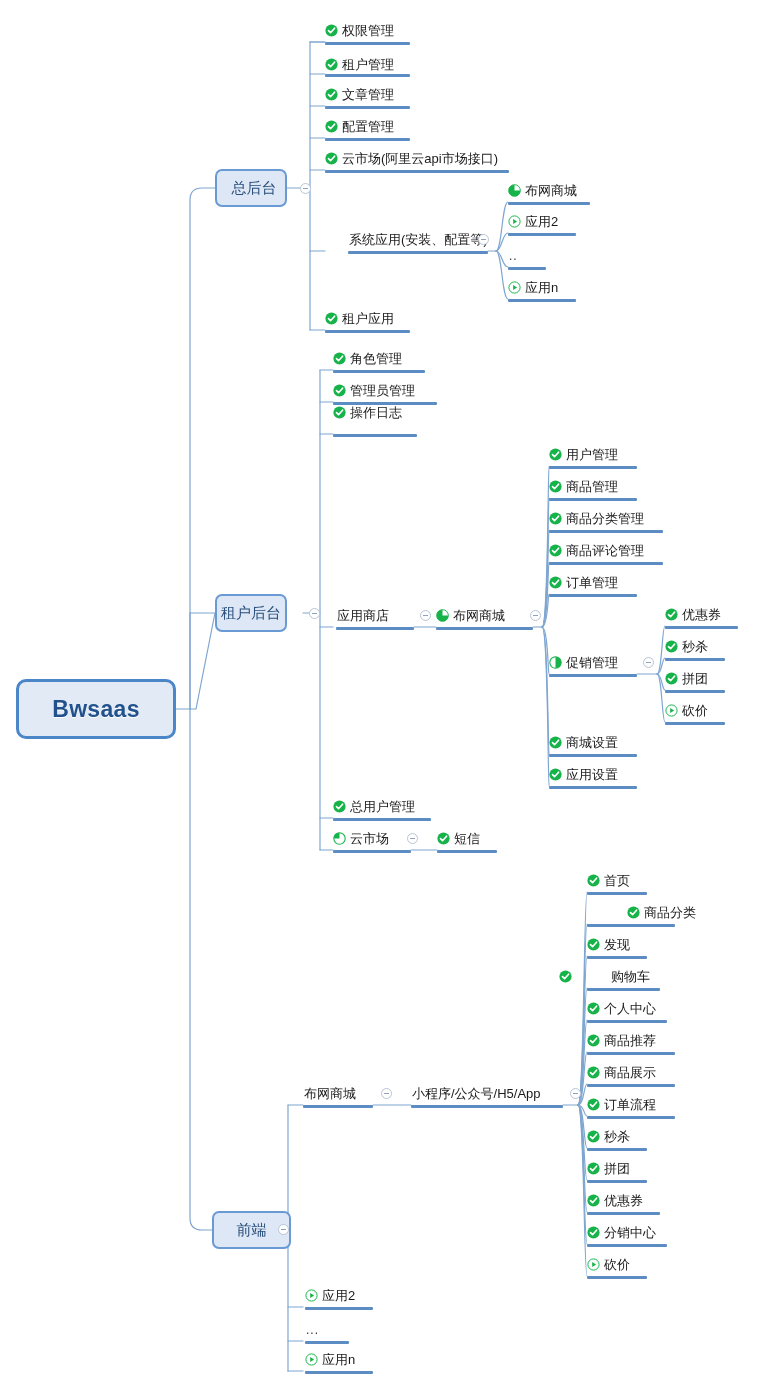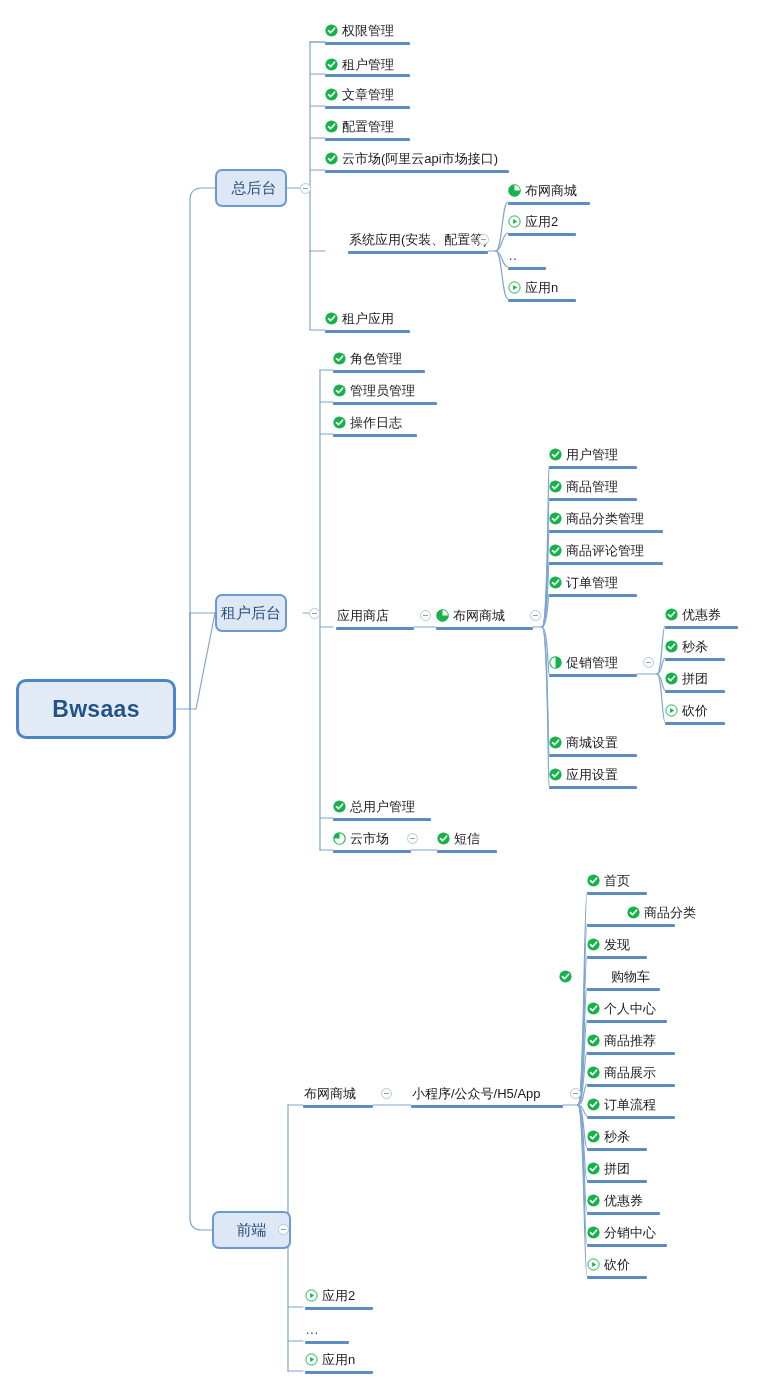--- a/index.html
+++ b/index.html
@@ -315,21 +315,21 @@
       <div class="topic" style="left:333px; top:382px;">
         <span class="ico">
           <svg width="13" height="13" viewBox="0 0 16 16">
             <circle cx="8" cy="8" r="7.5" fill="#16b34a"></circle>
             <path d="M4.3 8.2 L6.8 10.7 L11.8 5.2" fill="none" stroke="#fff" stroke-width="2" stroke-linecap="round" stroke-linejoin="round"></path>
           </svg>
         </span>
         <span class="tlabel">管理员管理</span>
       </div>
       <div class="ubar" style="left:333px; top:402px; width:104px;"></div>
-      <div class="topic" style="left:333px; top:414px;">
+      <div class="topic" style="left:333px; top:404px;">
         <span class="ico">
           <svg width="13" height="13" viewBox="0 0 16 16">
             <circle cx="8" cy="8" r="7.5" fill="#16b34a"></circle>
             <path d="M4.3 8.2 L6.8 10.7 L11.8 5.2" fill="none" stroke="#fff" stroke-width="2" stroke-linecap="round" stroke-linejoin="round"></path>
           </svg>
         </span>
         <span class="tlabel">操作日志</span>
       </div>
       <div class="ubar" style="left:333px; top:434px; width:84px;"></div>
       <div class="topic" style="left:336px; top:607px;">

